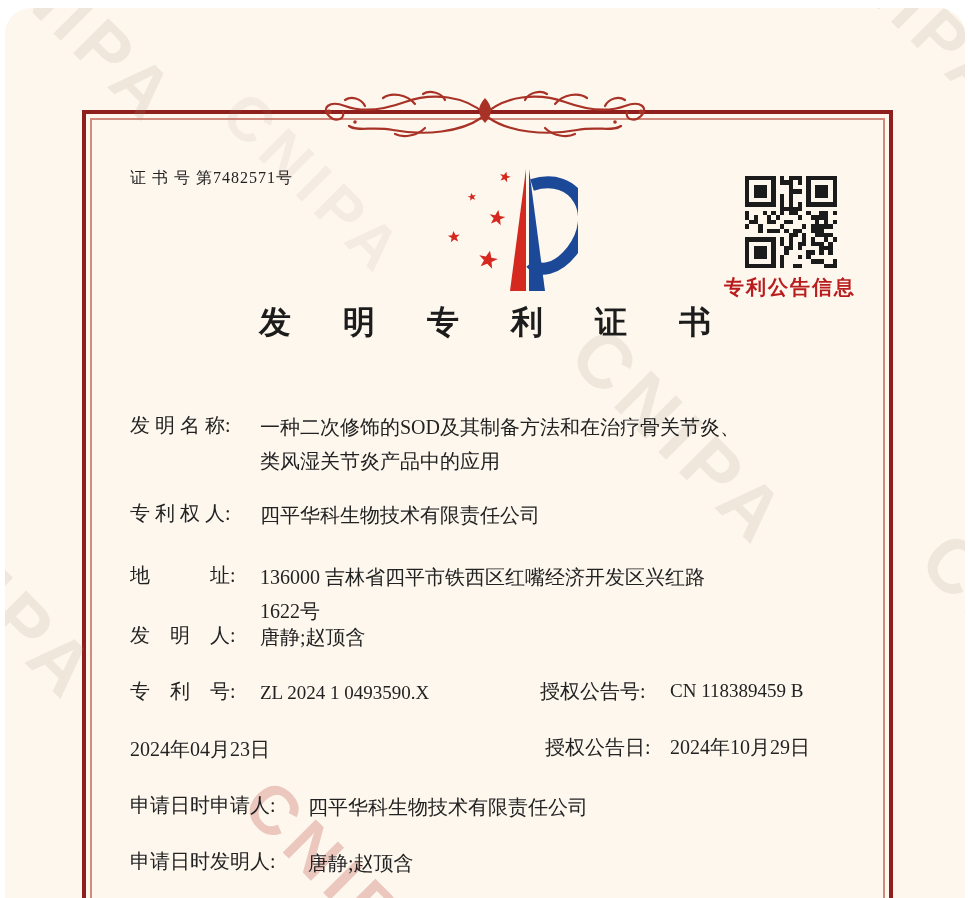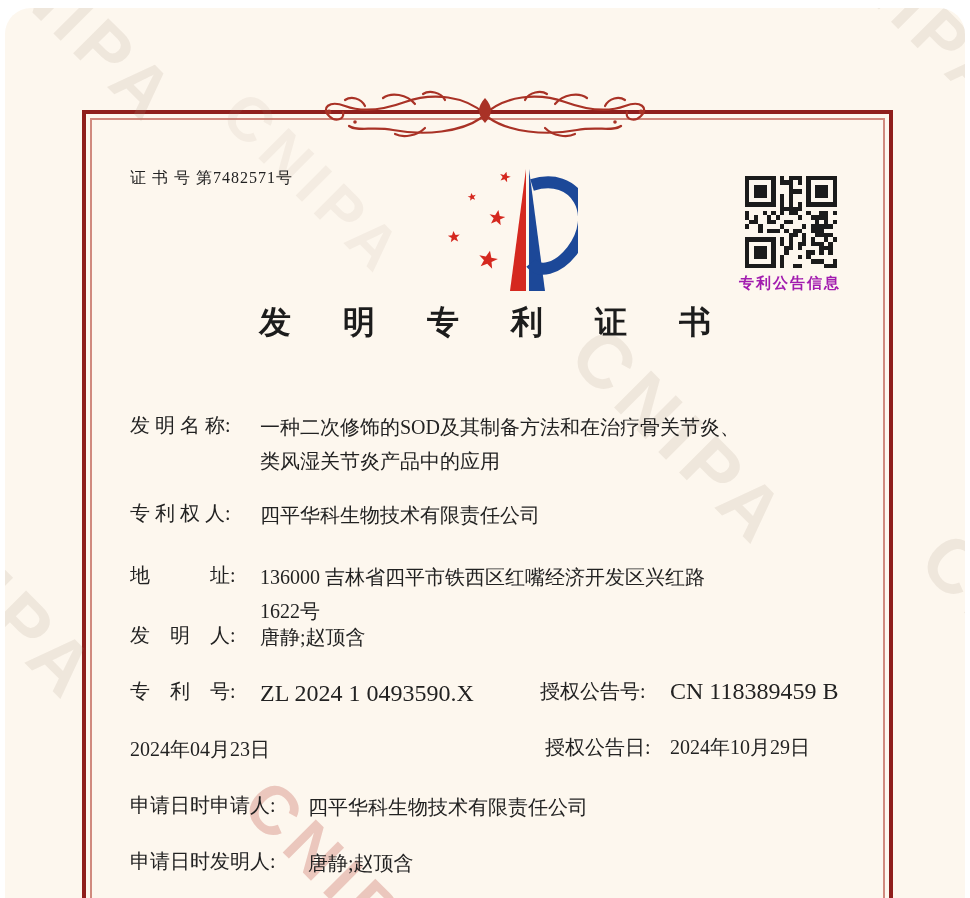--- a/index.html
+++ b/index.html
@@ -16,30 +16,30 @@
   
   .wm{position:absolute;font-family:"Liberation Sans","DejaVu Sans",sans-serif;
       font-weight:bold;white-space:nowrap;letter-spacing:8px;
       color:rgba(166,148,128,.16);transform:rotate(45deg);pointer-events:none;z-index:1;}
   
   .cert-no{position:absolute;left:125px;top:160px;font-size:16px;letter-spacing:1px;z-index:4;}
   .logo{position:absolute;left:403px;top:155px;z-index:4;}
   .qr{position:absolute;left:740px;top:168px;width:92px;height:92px;z-index:4;}
   .qr svg{width:100%;height:100%;}
   .qr-caption{position:absolute;left:695px;top:266px;width:180px;text-align:center;
-      font-size:15px;font-weight:600;letter-spacing:2px;color:#a21caf;z-index:4;}
+      font-size:20px;font-weight:600;letter-spacing:2px;color:#b91c1c;z-index:4;}
   .title{position:absolute;left:0;right:0;top:288px;text-align:center;
       font-size:32px;font-weight:bold;letter-spacing:22px;padding-left:22px;
       line-height:52px;z-index:4;color:#1c1c1c;}
   
   .row{position:absolute;left:125px;display:flex;font-size:20px;line-height:30px;z-index:4;}
   .lbl{flex:0 0 130px;white-space:nowrap;}
   .lbl-wide{flex:0 0 178px;white-space:nowrap;}
   .val{max-width:480px;line-height:34px;}
-  .val-num{font-size:24px;text-align:center;}
+  .val-num{font-size:19px;text-align:center;}
   .abs{position:absolute;white-space:nowrap;}
   .r1{top:402px}.r2{top:490px}.r3{top:552px}.r4{top:612px}
   .r5{top:668px;width:740px}.r6{top:724px;width:740px}
   .r7{top:782px}.r8{top:838px}
 </style>
 </head>
 <body>
 
 <div class="stage">
   <div class="page">

